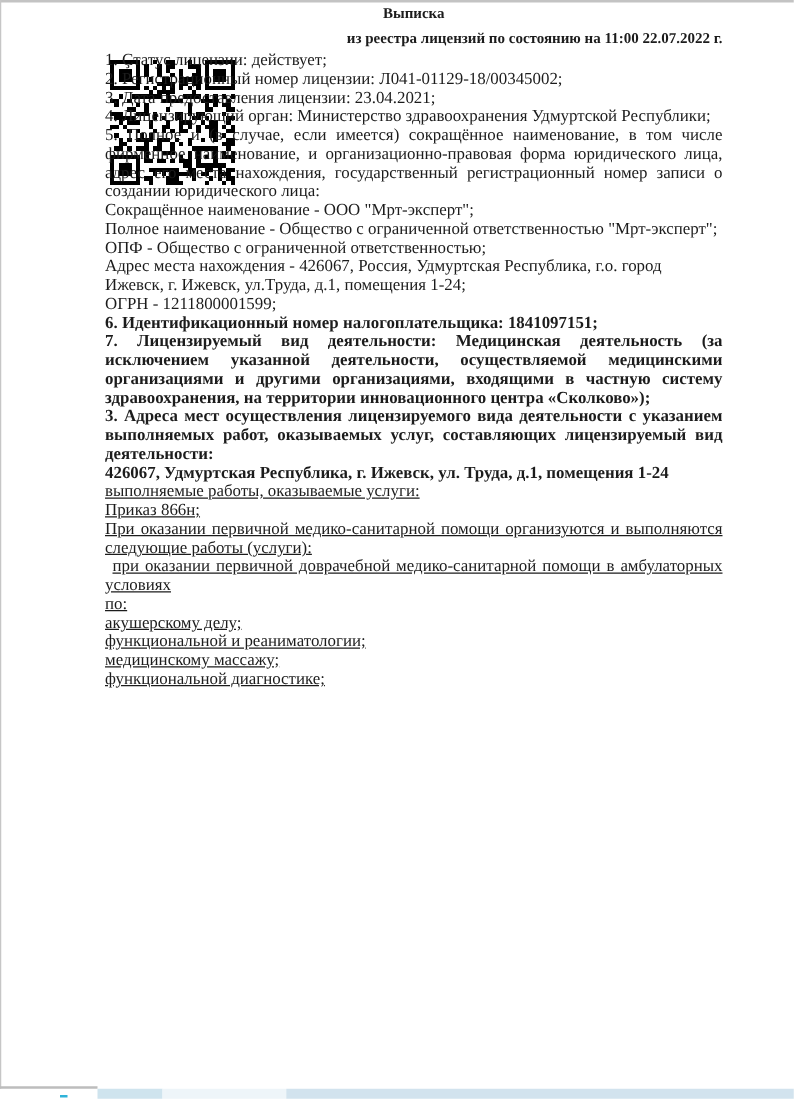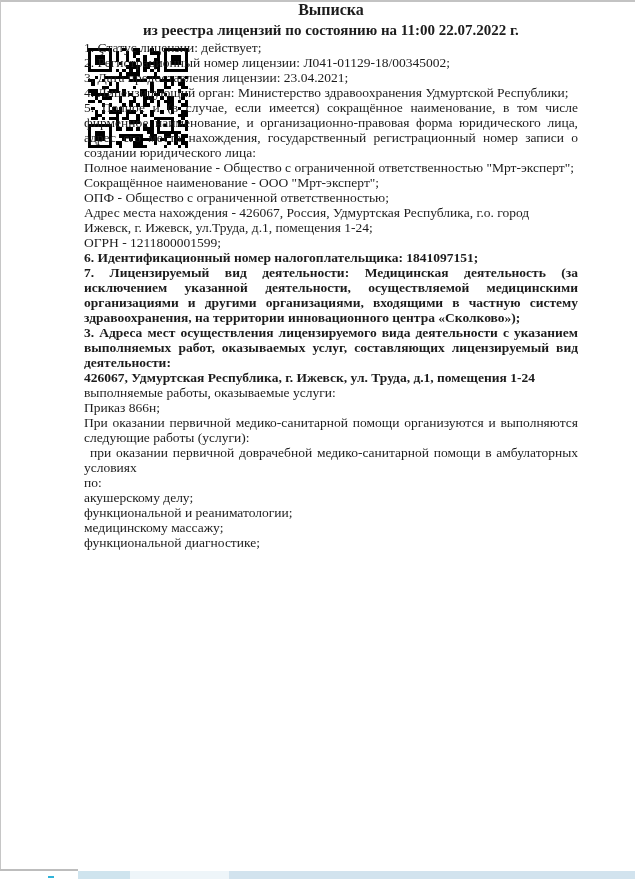--- a/index.html
+++ b/index.html
@@ -21,27 +21,27 @@
   .strip-3{left:229px;width:406px;}
   .dash{position:absolute;left:48px;top:876px;width:6px;height:2px;}
   
   #qr{position:absolute;left:88px;top:48px;width:100px;height:100px;}
   
   .content{
     position:absolute;left:84px;top:0;width:494px;
     font-size:13.5px;line-height:15px;
   }
   .content p,.content div{margin:0;padding:0;}
-  .title{font-weight:bold;text-align:center;font-size:16px;line-height:20px;margin-top:164px;}
-  .subtitle{font-weight:bold;text-align:center;font-size:15px;line-height:20px;margin-top:9px;}
+  .title{font-weight:bold;text-align:center;font-size:12px;line-height:20px;margin-top:164px;}
+  .subtitle{font-weight:bold;text-align:right;font-size:12px;line-height:20px;margin-top:9px;}
   .mt-first{margin-top:15px;}
   .mt-item{margin-top:10px;}
   .mt-sm{margin-top:4px;}
   .mt-p{margin-top:8px;font-weight:bold;}
-  .mt-xs{margin-top:2px;}
+  .mt-xs{margin-top:2px;text-decoration:underline;}
   .just{text-align:justify;}
   .just-last{text-align:justify;text-align-last:justify;}
   .ind1{text-indent:6px;}
   .ind2{padding-left:13px;}
 </style>
 </head>
 <body>
 
 <div class="edge edge-top"></div>
 <div class="edge edge-left"></div>
@@ -448,22 +448,22 @@
   <div class="subtitle">из реестра лицензий по состоянию на 11:00 22.07.2022 г.</div>
 
   <p class="mt-first">1. Ҫтатус лицензии: действует;</p>
   <p class="mt-item">2. Регистрационный номер лицензии: Л041-01129-18/00345002;</p>
   <p class="mt-item">3. Дата предоставления лицензии: 23.04.2021;</p>
   <p class="mt-item">4. Лицензирующий орган: Министерство здравоохранения Удмуртской Республики;</p>
 
   <p class="mt-item just">5. Полное и (в случае, если имеется) сокращённое наименование, в том числе фирменное наименование, и организационно-правовая форма юридического лица, адрес его места нахождения, государственный регистрационный номер записи о создании юридического лица:</p>
 
   <div class="mt-sm">
+    <div>Сокращённое наименование - ООО "Мрт-эксперт";</div>
     <div>Полное наименование - Общество с ограниченной ответственностью "Мрт-эксперт";</div>
-    <div>Сокращённое наименование - ООО "Мрт-эксперт";</div>
     <div>ОПФ - Общество с ограниченной ответственностью;</div>
     <div>Адрес места нахождения - 426067, Россия, Удмуртская Республика, г.о. город Ижевск, г. Ижевск, ул.Труда, д.1, помещения 1-24;</div>
     <div>ОГРН - 1211800001599;</div>
   </div>
 
   <p class="mt-p">6. Идентификационный номер налогоплательщика: 1841097151;</p>
   <p class="mt-p just">7. Лицензируемый вид деятельности: Медицинская деятельность (за исключением указанной деятельности, осуществляемой медицинскими организациями и другими организациями, входящими в частную систему здравоохранения, на территории инновационного центра «Сколково»);</p>
   <p class="mt-p just">3. Адреса мест осуществления лицензируемого вида деятельности с указанием выполняемых работ, оказываемых услуг, составляющих лицензируемый вид деятельности:</p>
 
   <p class="mt-p">426067, Удмуртская Республика, г. Ижевск, ул. Труда, д.1, помещения 1-24</p>

